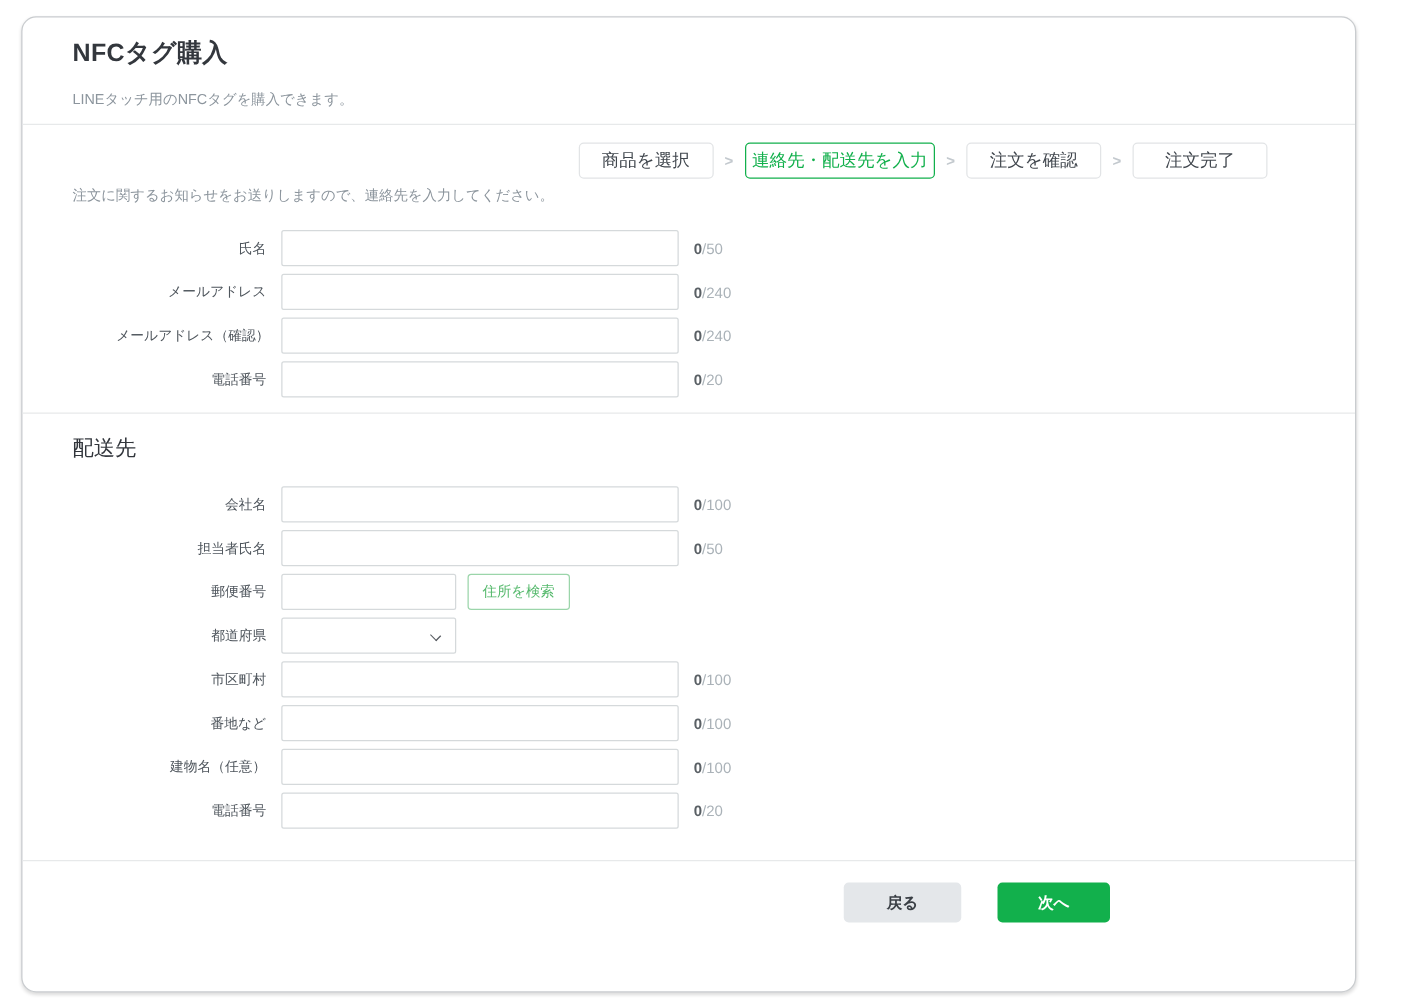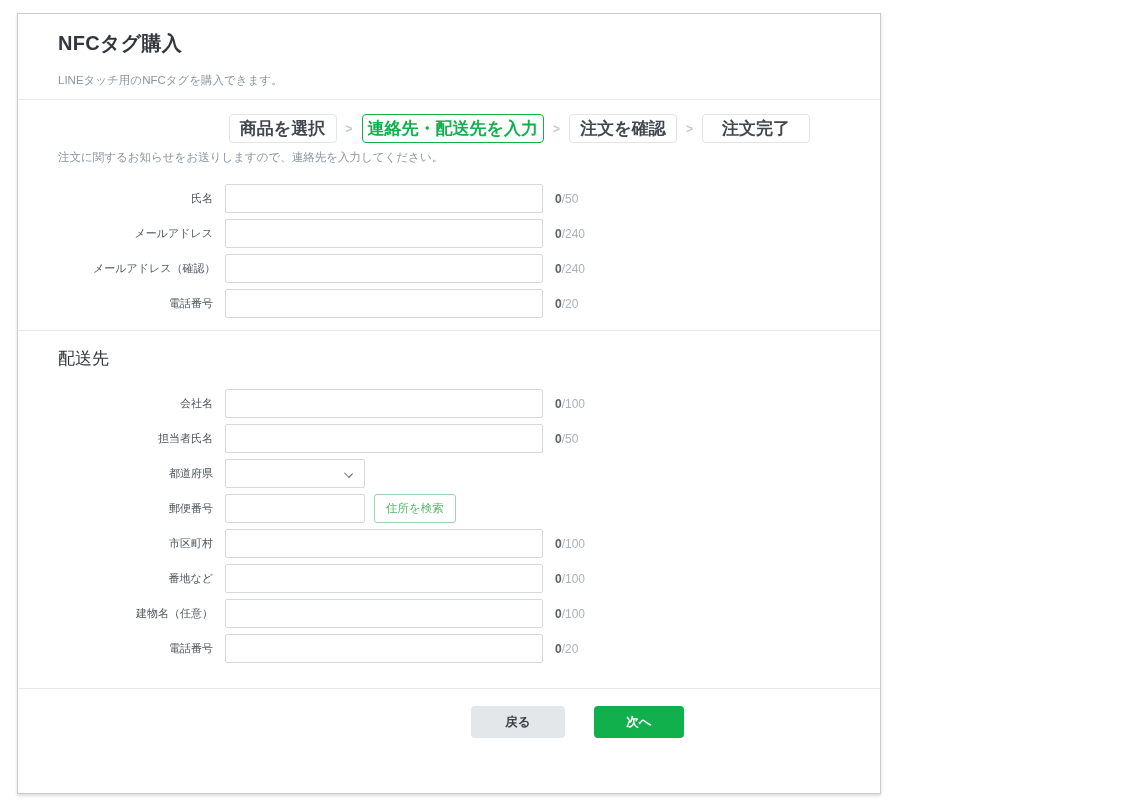--- a/index.html
+++ b/index.html
@@ -11,34 +11,34 @@
     --divider:#e7e9ea;
     --text-dark:#33373d;
     --text-label:#4e555c;
     --text-muted:#8c959d;
     --counter-max:#aab2b8;
     --input-border:#d5d9db;
   }
   *{box-sizing:border-box;margin:0;padding:0;}
   html,body{width:1122px;height:806px;background:#fff;
     font-family:"Liberation Sans","DejaVu Sans",sans-serif;}
-  .card{position:absolute;left:17px;top:13px;width:864px;height:781px;
-    background:#fff;border:1px solid var(--card-border);border-radius:0;
+  .card{position:absolute;left:17px;top:13px;width:1068px;height:781px;
+    background:#fff;border:1px solid var(--card-border);border-radius:12px;
     box-shadow:0 2px 3px rgba(0,0,0,.14);overflow:hidden;}
   .card-header{padding:16px 40px 12px;}
   .page-title{font-size:20px;font-weight:bold;color:var(--text-dark);line-height:26px;letter-spacing:.3px;}
   .page-subtitle{margin-top:17px;font-size:11.5px;color:var(--text-muted);line-height:14px;}
   .divider{border:none;border-top:1px solid var(--divider);height:0;}
   
   .stepper{display:flex;align-items:center;justify-content:flex-end;
     margin:13px 70px 0 40px;height:31px;}
   .step{display:flex;align-items:center;justify-content:center;
     min-width:108px;height:29px;padding:12px 5px;background:#fff;
     border:1px solid #e2e4e6;border-radius:4px;
-    font-size:17px;font-weight:bold;color:#41474e;white-space:nowrap;}
+    font-size:14px;font-weight:normal;color:#41474e;white-space:nowrap;}
   .step.active{border:1px solid var(--accent);color:var(--accent);}
   .step-sep{margin:0 9px;color:#c3c9ce;font-size:12px;font-weight:bold;}
   
   .section{padding:0 40px;}
   .section-title{margin-top:17px;font-size:17px;font-weight:500;color:#32363c;line-height:22px;}
   .section-desc{margin-top:6px;font-size:11.5px;color:var(--text-muted);line-height:15px;}
   .fields{margin-top:19px;}
   .field-row{display:flex;align-items:center;margin-bottom:6px;height:29px;}
   .field-label{width:120px;text-align:right;margin-right:12px;
     font-size:11px;color:var(--text-label);flex:0 0 120px;white-space:nowrap;margin-left:35px;}
@@ -124,27 +124,27 @@
           <div class="field-label">会社名</div>
           <input class="text-input" type="text" style="">
           <span class="counter"><span class="count">0</span><span class="max">/100</span></span>
         </div>
         <div class="field-row">
           <div class="field-label">担当者氏名</div>
           <input class="text-input" type="text" style="">
           <span class="counter"><span class="count">0</span><span class="max">/50</span></span>
         </div>
         <div class="field-row">
-          <div class="field-label">都道府県</div>
-          <div class="select"><span class="select-value"></span><span class="chev"></span></div>
-        </div>
-        <div class="field-row">
           <div class="field-label">郵便番号</div>
           <input class="short-input" type="text" style="">
           <button class="outline-btn">住所を検索</button>
+        </div>
+        <div class="field-row">
+          <div class="field-label">都道府県</div>
+          <div class="select"><span class="select-value"></span><span class="chev"></span></div>
         </div>
         <div class="field-row">
           <div class="field-label">市区町村</div>
           <input class="text-input" type="text" style="">
           <span class="counter"><span class="count">0</span><span class="max">/100</span></span>
         </div>
         <div class="field-row">
           <div class="field-label">番地など</div>
           <input class="text-input" type="text" style="">
           <span class="counter"><span class="count">0</span><span class="max">/100</span></span>

